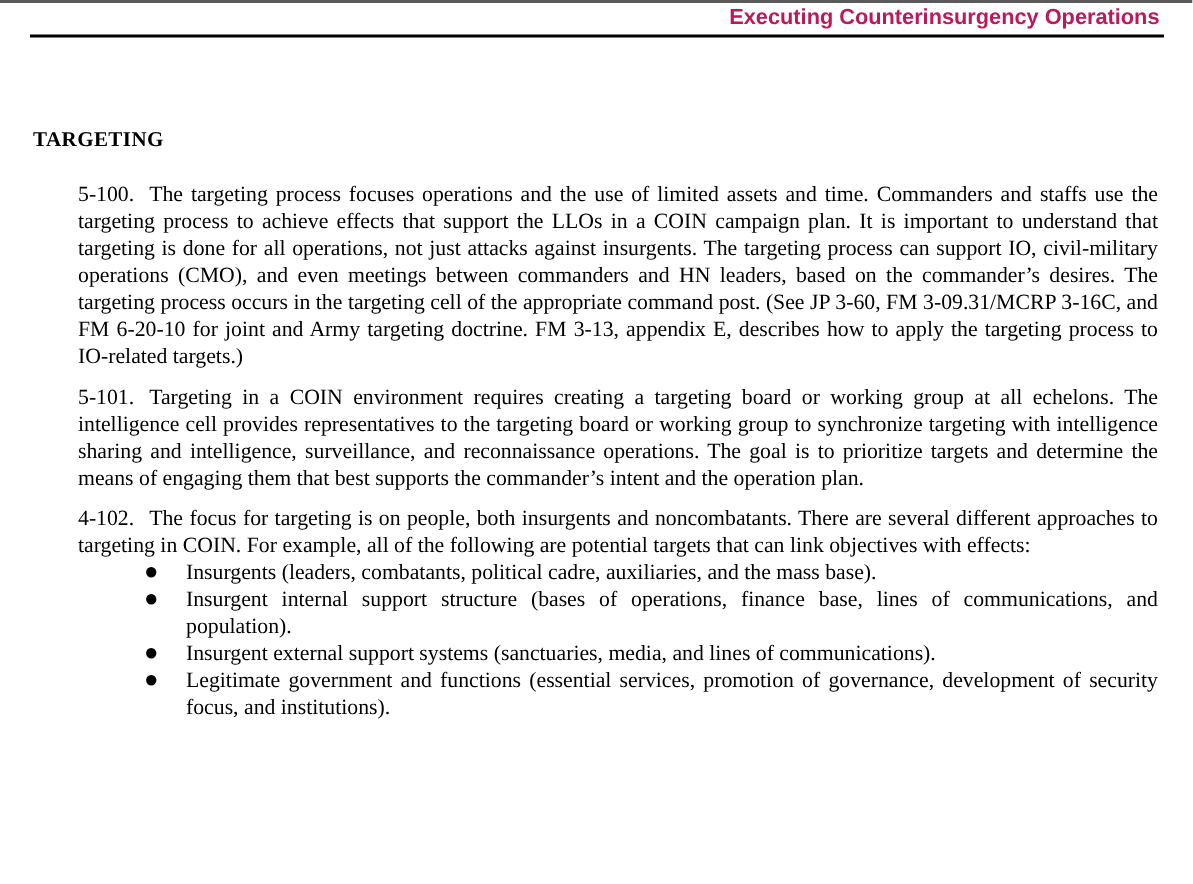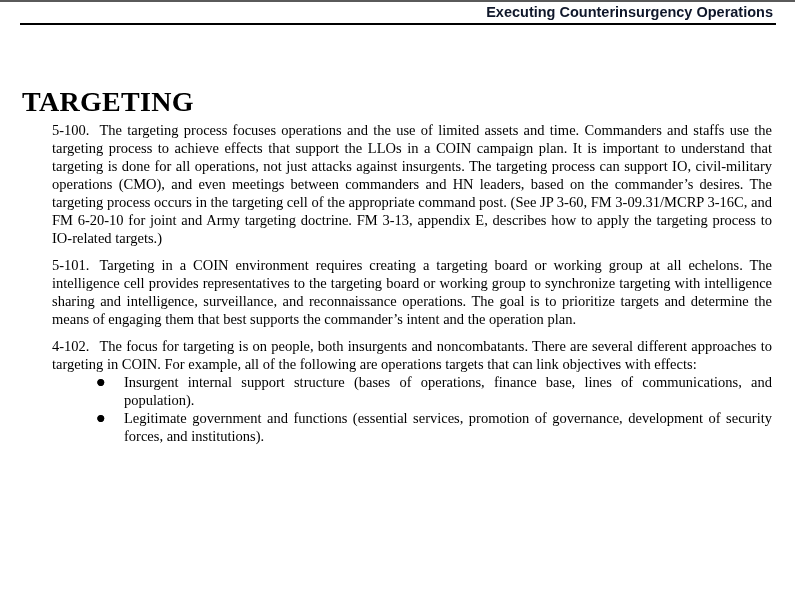--- a/index.html
+++ b/index.html
@@ -10,30 +10,30 @@
     color: #000;
   }
   .topbar {
     position: absolute; left: 0; top: 0; width: 795px; height: 2px;
     background: #5a5a5a;
   }
   .running-head {
     position: absolute; right: 22px; top: 4px;
     font-family: "Liberation Sans", "DejaVu Sans", sans-serif;
     font-weight: bold; font-size: 14.5px; letter-spacing: 0;
-    color: #0f172a;
+    color: #be185d;
   }
   .rule {
     position: absolute; left: 20px; top: 23px; width: 756px; height: 2px;
     background: #000;
   }
   h1.section {
     position: absolute; left: 22px; top: 86px; margin: 0;
     font-family: "Liberation Serif", serif;
-    font-size: 28px; font-weight: bold; letter-spacing: 0.3px;
+    font-size: 14px; font-weight: bold; letter-spacing: 0.3px;
   }
   .body-text {
     position: absolute; left: 52px; top: 121px; width: 720px;
     font-size: 14.5px; line-height: 18px;
   }
   .para { margin: 0 0 9px 0; text-align: justify; text-align-last: left; }
   .pnum { margin-right: 10px; }
   ul.targets { list-style: none; margin: 0; padding: 0; }
   ul.targets li {
     position: relative; padding-left: 72px; text-align: justify; text-align-last: left;
@@ -49,21 +49,21 @@
 <div class="running-head">Executing Counterinsurgency Operations</div>
 <div class="rule"></div>
 
 <h1 class="section">TARGETING</h1>
 
 <div class="body-text">
   <p class="para"><span class="pnum">5-100.</span><span>The targeting process focuses operations and the use of limited assets and time. Commanders and staffs use the targeting process to achieve effects that support the LLOs in a COIN campaign plan. It is important to understand that targeting is done for all operations, not just attacks against insurgents. The targeting process can support IO, civil-military operations (CMO), and even meetings between commanders and HN leaders, based on the commander’s desires. The targeting process occurs in the targeting cell of the appropriate command post. (See JP 3-60, FM 3-09.31/MCRP 3-16C, and FM 6-20-10 for joint and Army targeting doctrine. FM 3-13, appendix E, describes how to apply the targeting process to IO-related targets.)</span></p>
 
   <p class="para"><span class="pnum">5-101.</span><span>Targeting in a COIN environment requires creating a targeting board or working group at all echelons. The intelligence cell provides representatives to the targeting board or working group to synchronize targeting with intelligence sharing and intelligence, surveillance, and reconnaissance operations. The goal is to prioritize targets and determine the means of engaging them that best supports the commander’s intent and the operation plan.</span></p>
 
-  <p class="para" style="margin-bottom:0"><span class="pnum">4-102.</span><span>The focus for targeting is on people, both insurgents and noncombatants. There are several different approaches to targeting in COIN. For example, all of the following are operations targets that can link objectives with effects:</span></p>
+  <p class="para" style="margin-bottom:0"><span class="pnum">4-102.</span><span>The focus for targeting is on people, both insurgents and noncombatants. There are several different approaches to targeting in COIN. For example, all of the following are potential targets that can link objectives with effects:</span></p>
 
   <ul class="targets">
-    <li><span class="bullet">●</span></li>
+    <li><span class="bullet">●</span><span>Insurgents (leaders, combatants, political cadre, auxiliaries, and the mass base).</span></li>
     <li><span class="bullet">●</span><span>Insurgent internal support structure (bases of operations, finance base, lines of communications, and population).</span></li>
-    <li><span class="bullet">●</span></li>
-    <li><span class="bullet">●</span><span>Legitimate government and functions (essential services, promotion of governance, development of security forces, and institutions).</span></li>
+    <li><span class="bullet">●</span><span>Insurgent external support systems (sanctuaries, media, and lines of communications).</span></li>
+    <li><span class="bullet">●</span><span>Legitimate government and functions (essential services, promotion of governance, development of security focus, and institutions).</span></li>
   </ul>
 </div>
 
 </body></html>

